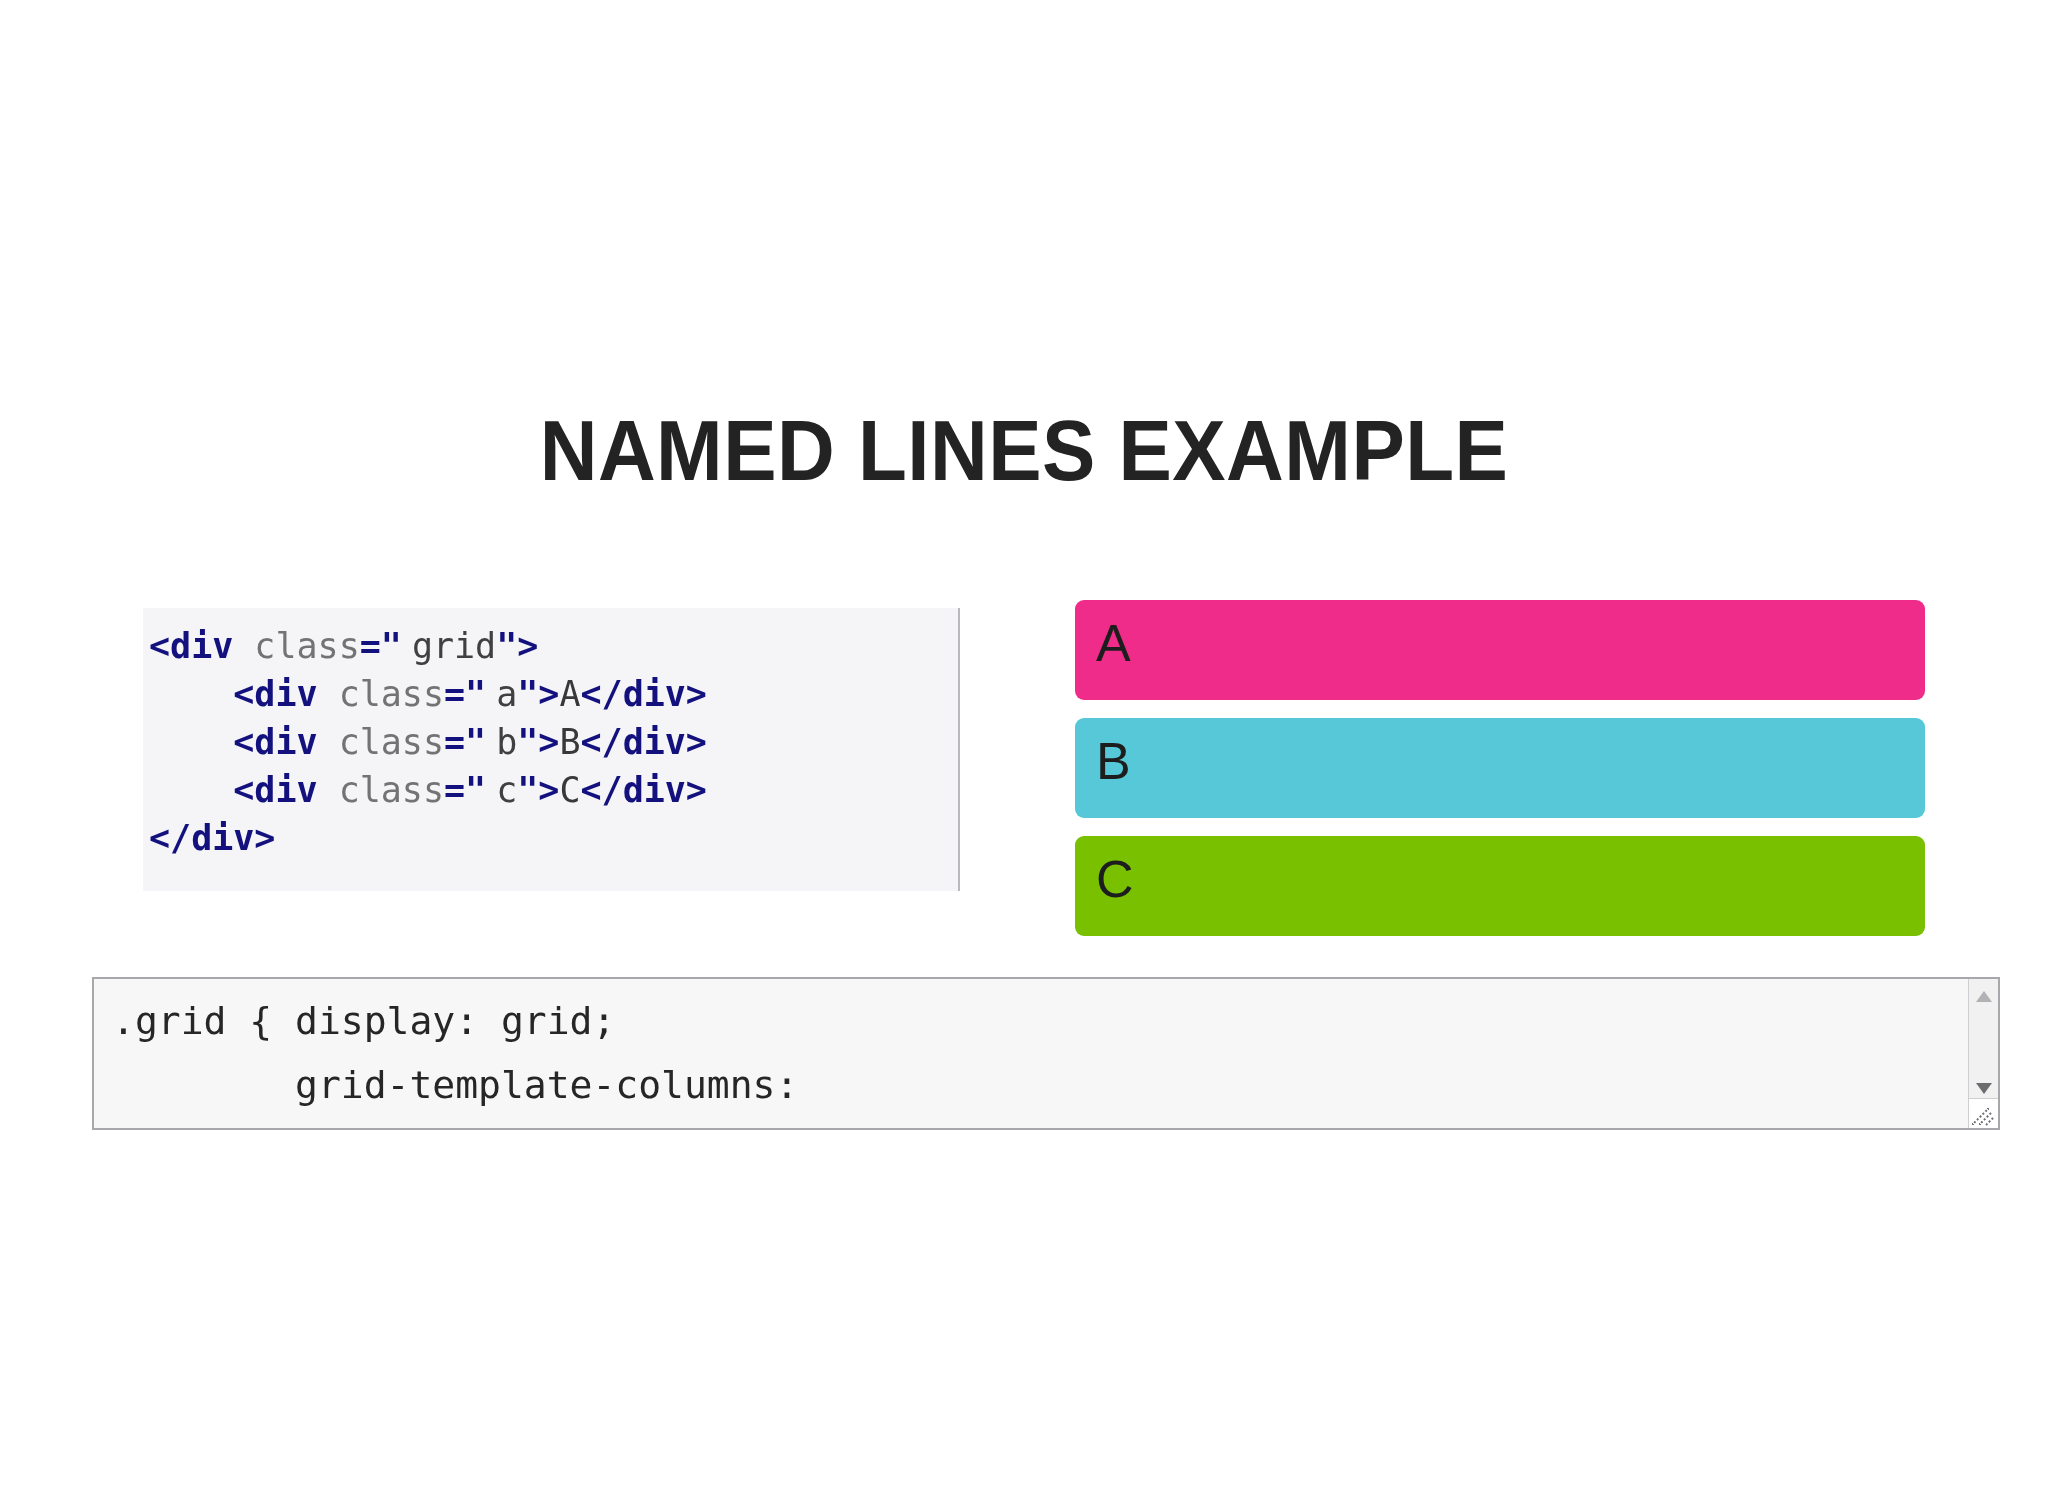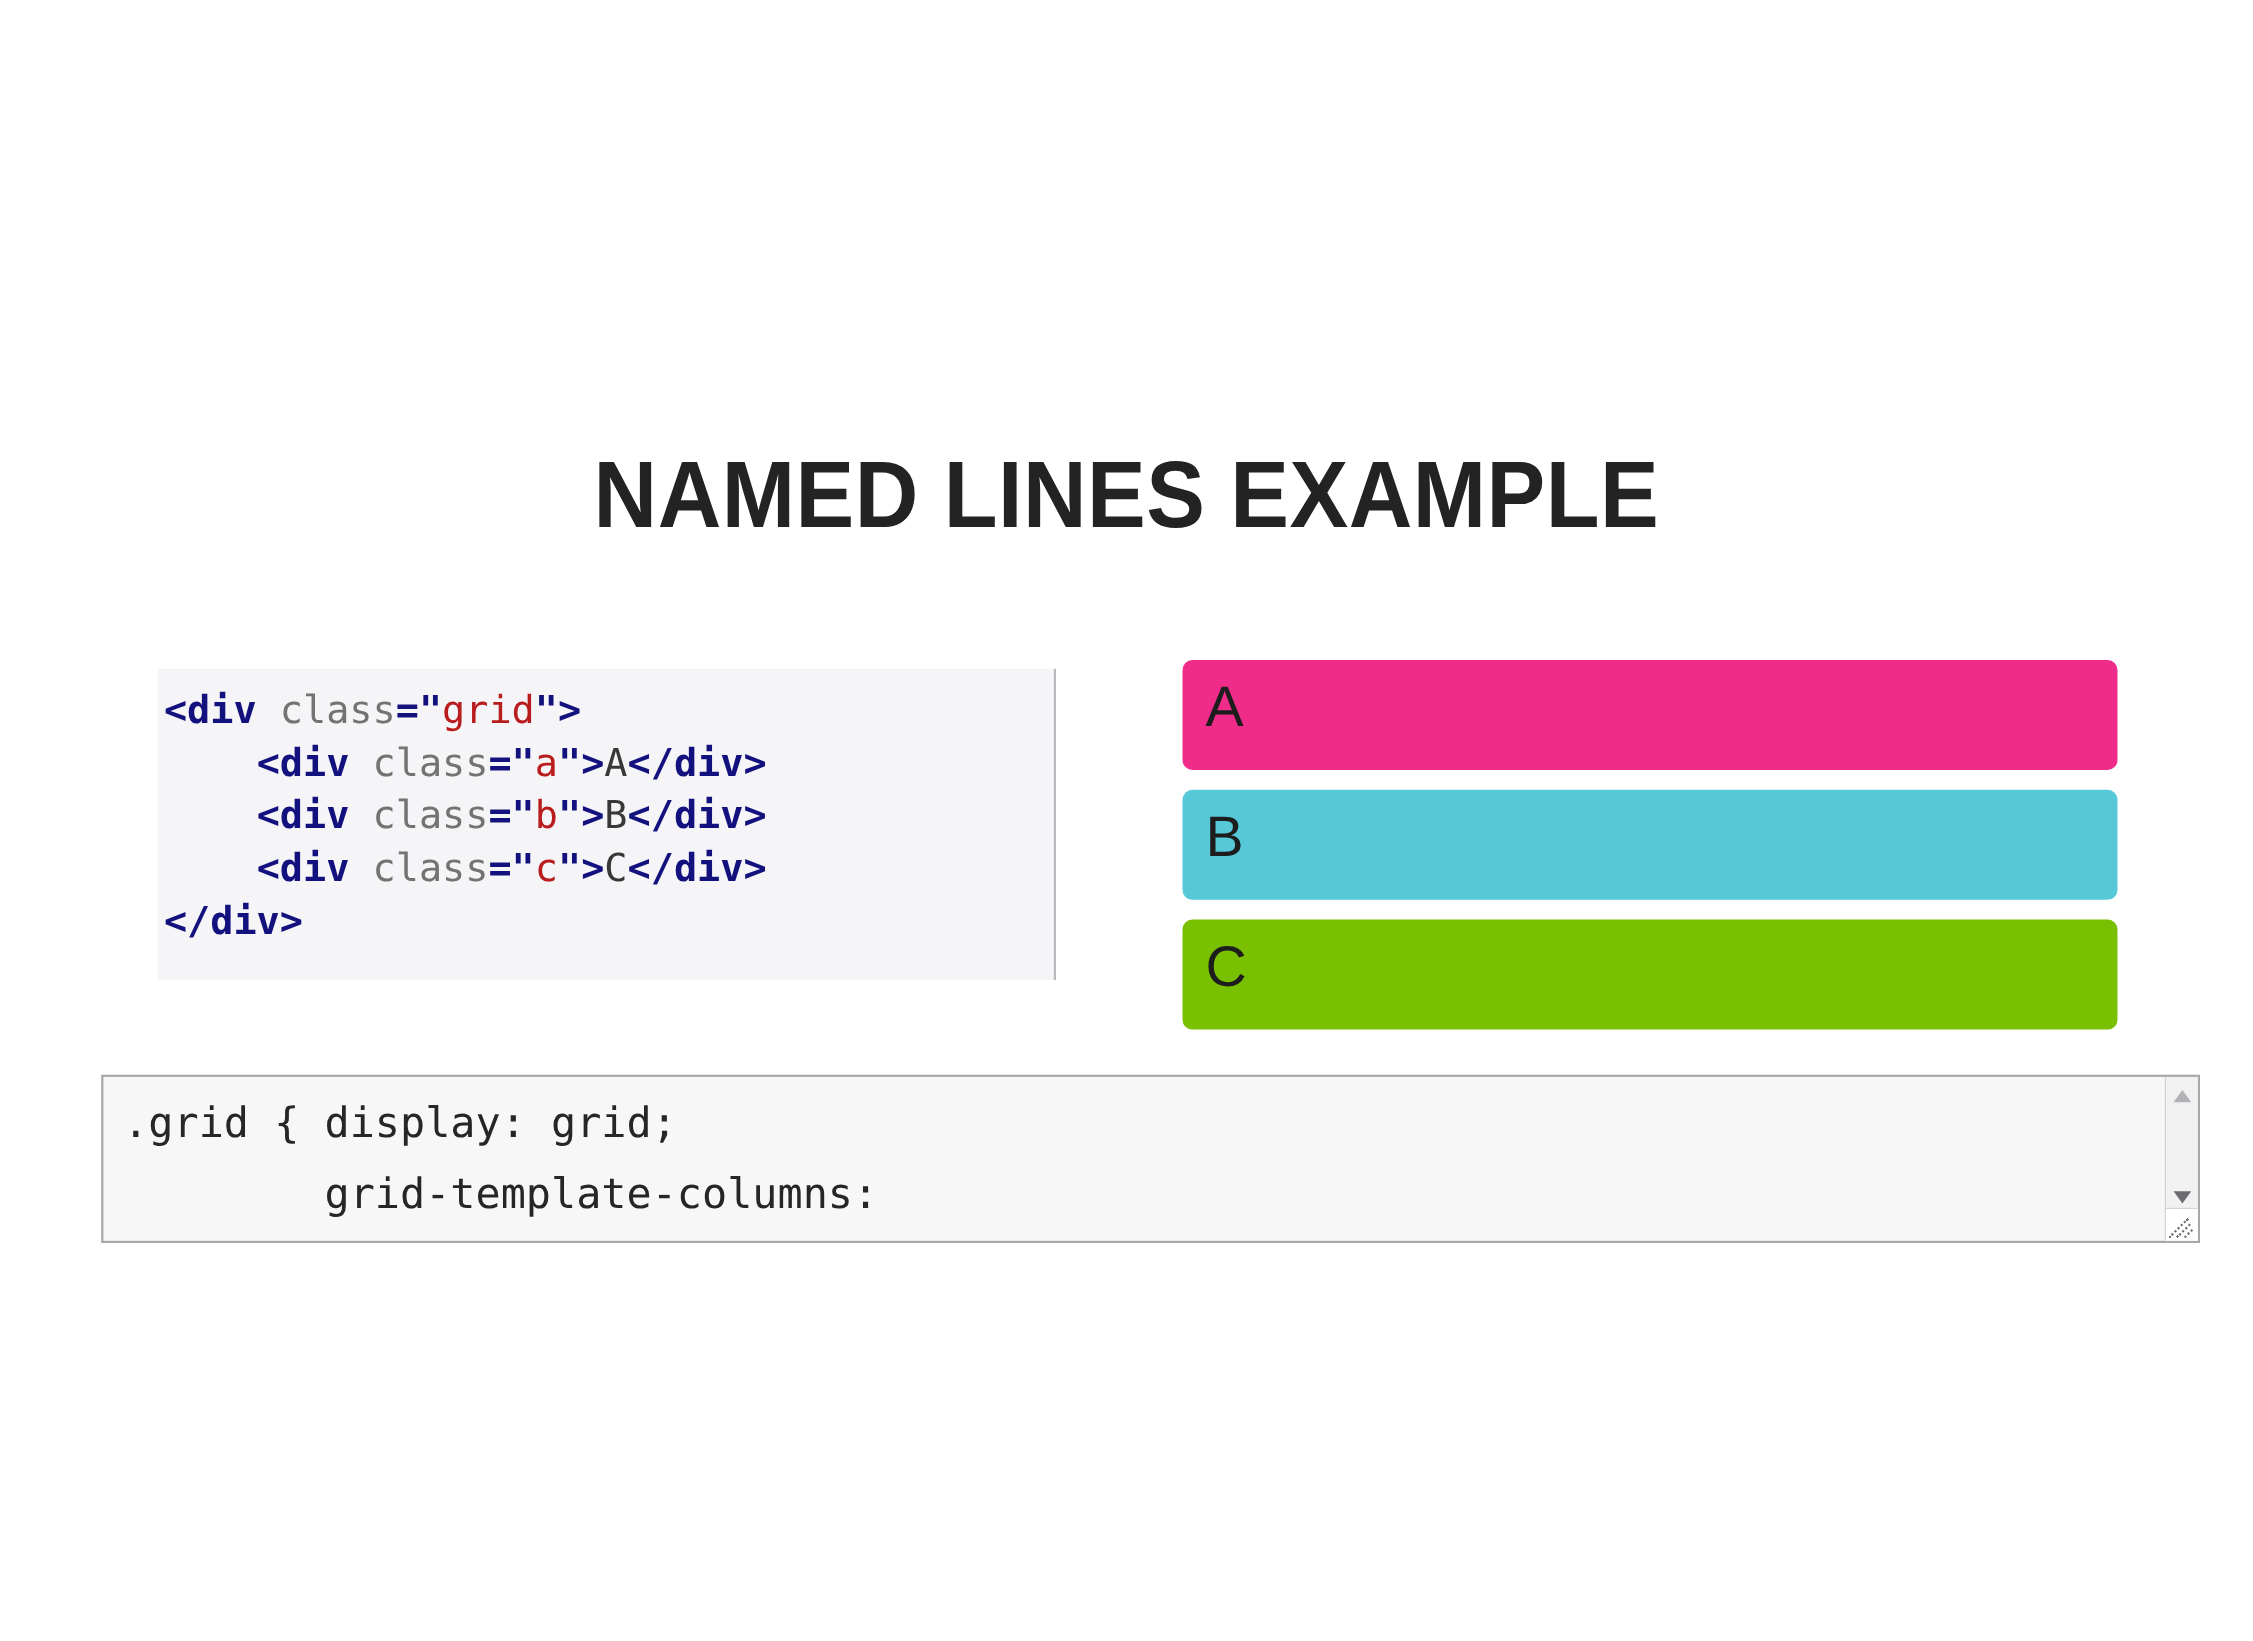--- a/index.html
+++ b/index.html
@@ -57,21 +57,21 @@
   .code-line {
     font-family: "DejaVu Sans Mono", "Liberation Mono", monospace;
     font-size: 35px;
     line-height: 48px;
     white-space: pre;
     color: #333333;
   }
   .tok-tag    { color: #13117e; font-weight: bold; margin-top: 26px; }
   .tok-attr   { color: #737373; }
   .tok-eq     { color: #13117e; font-weight: bold; }
-  .tok-val    { color: #b91c1c; }
+  .tok-val    { color: #404040; margin-left: 10px; }
   .tok-quote  { color: #13117e; font-weight: bold; }
   .tok-text   { color: #383838; }
 
   
   .bars {
     position: absolute;
     left: 1075px;
     top: 600px;
     width: 850px;
   }

